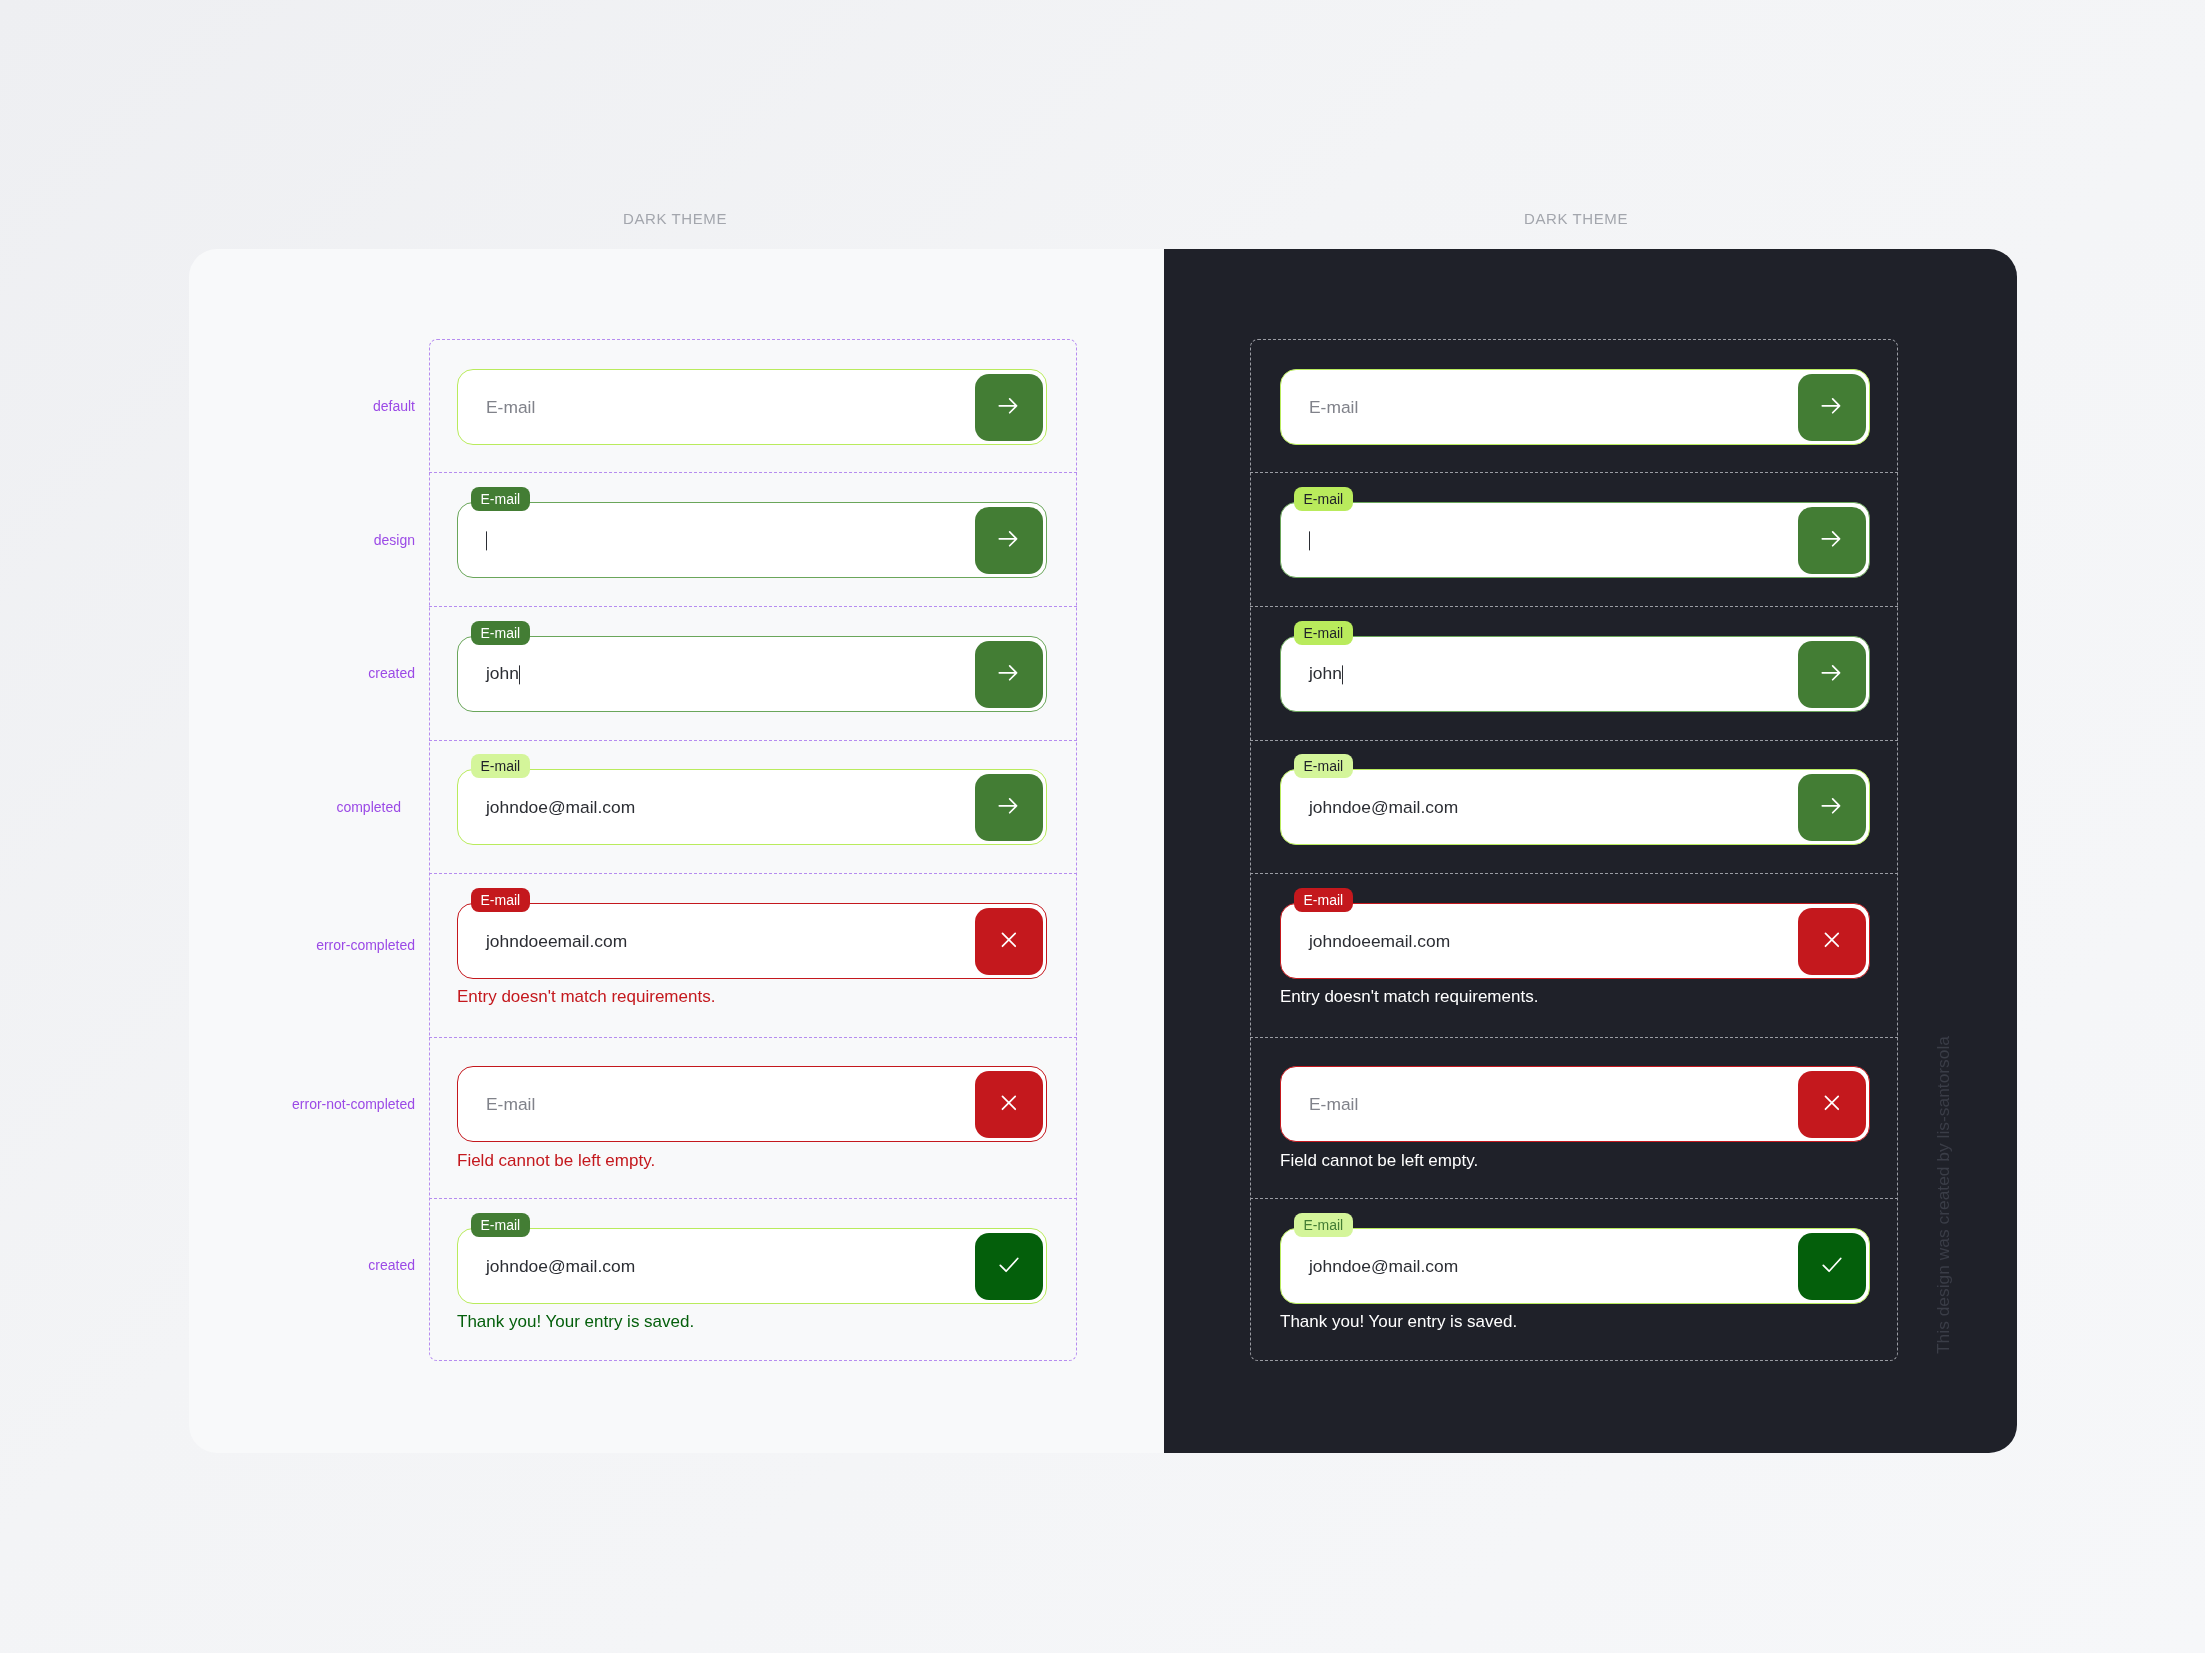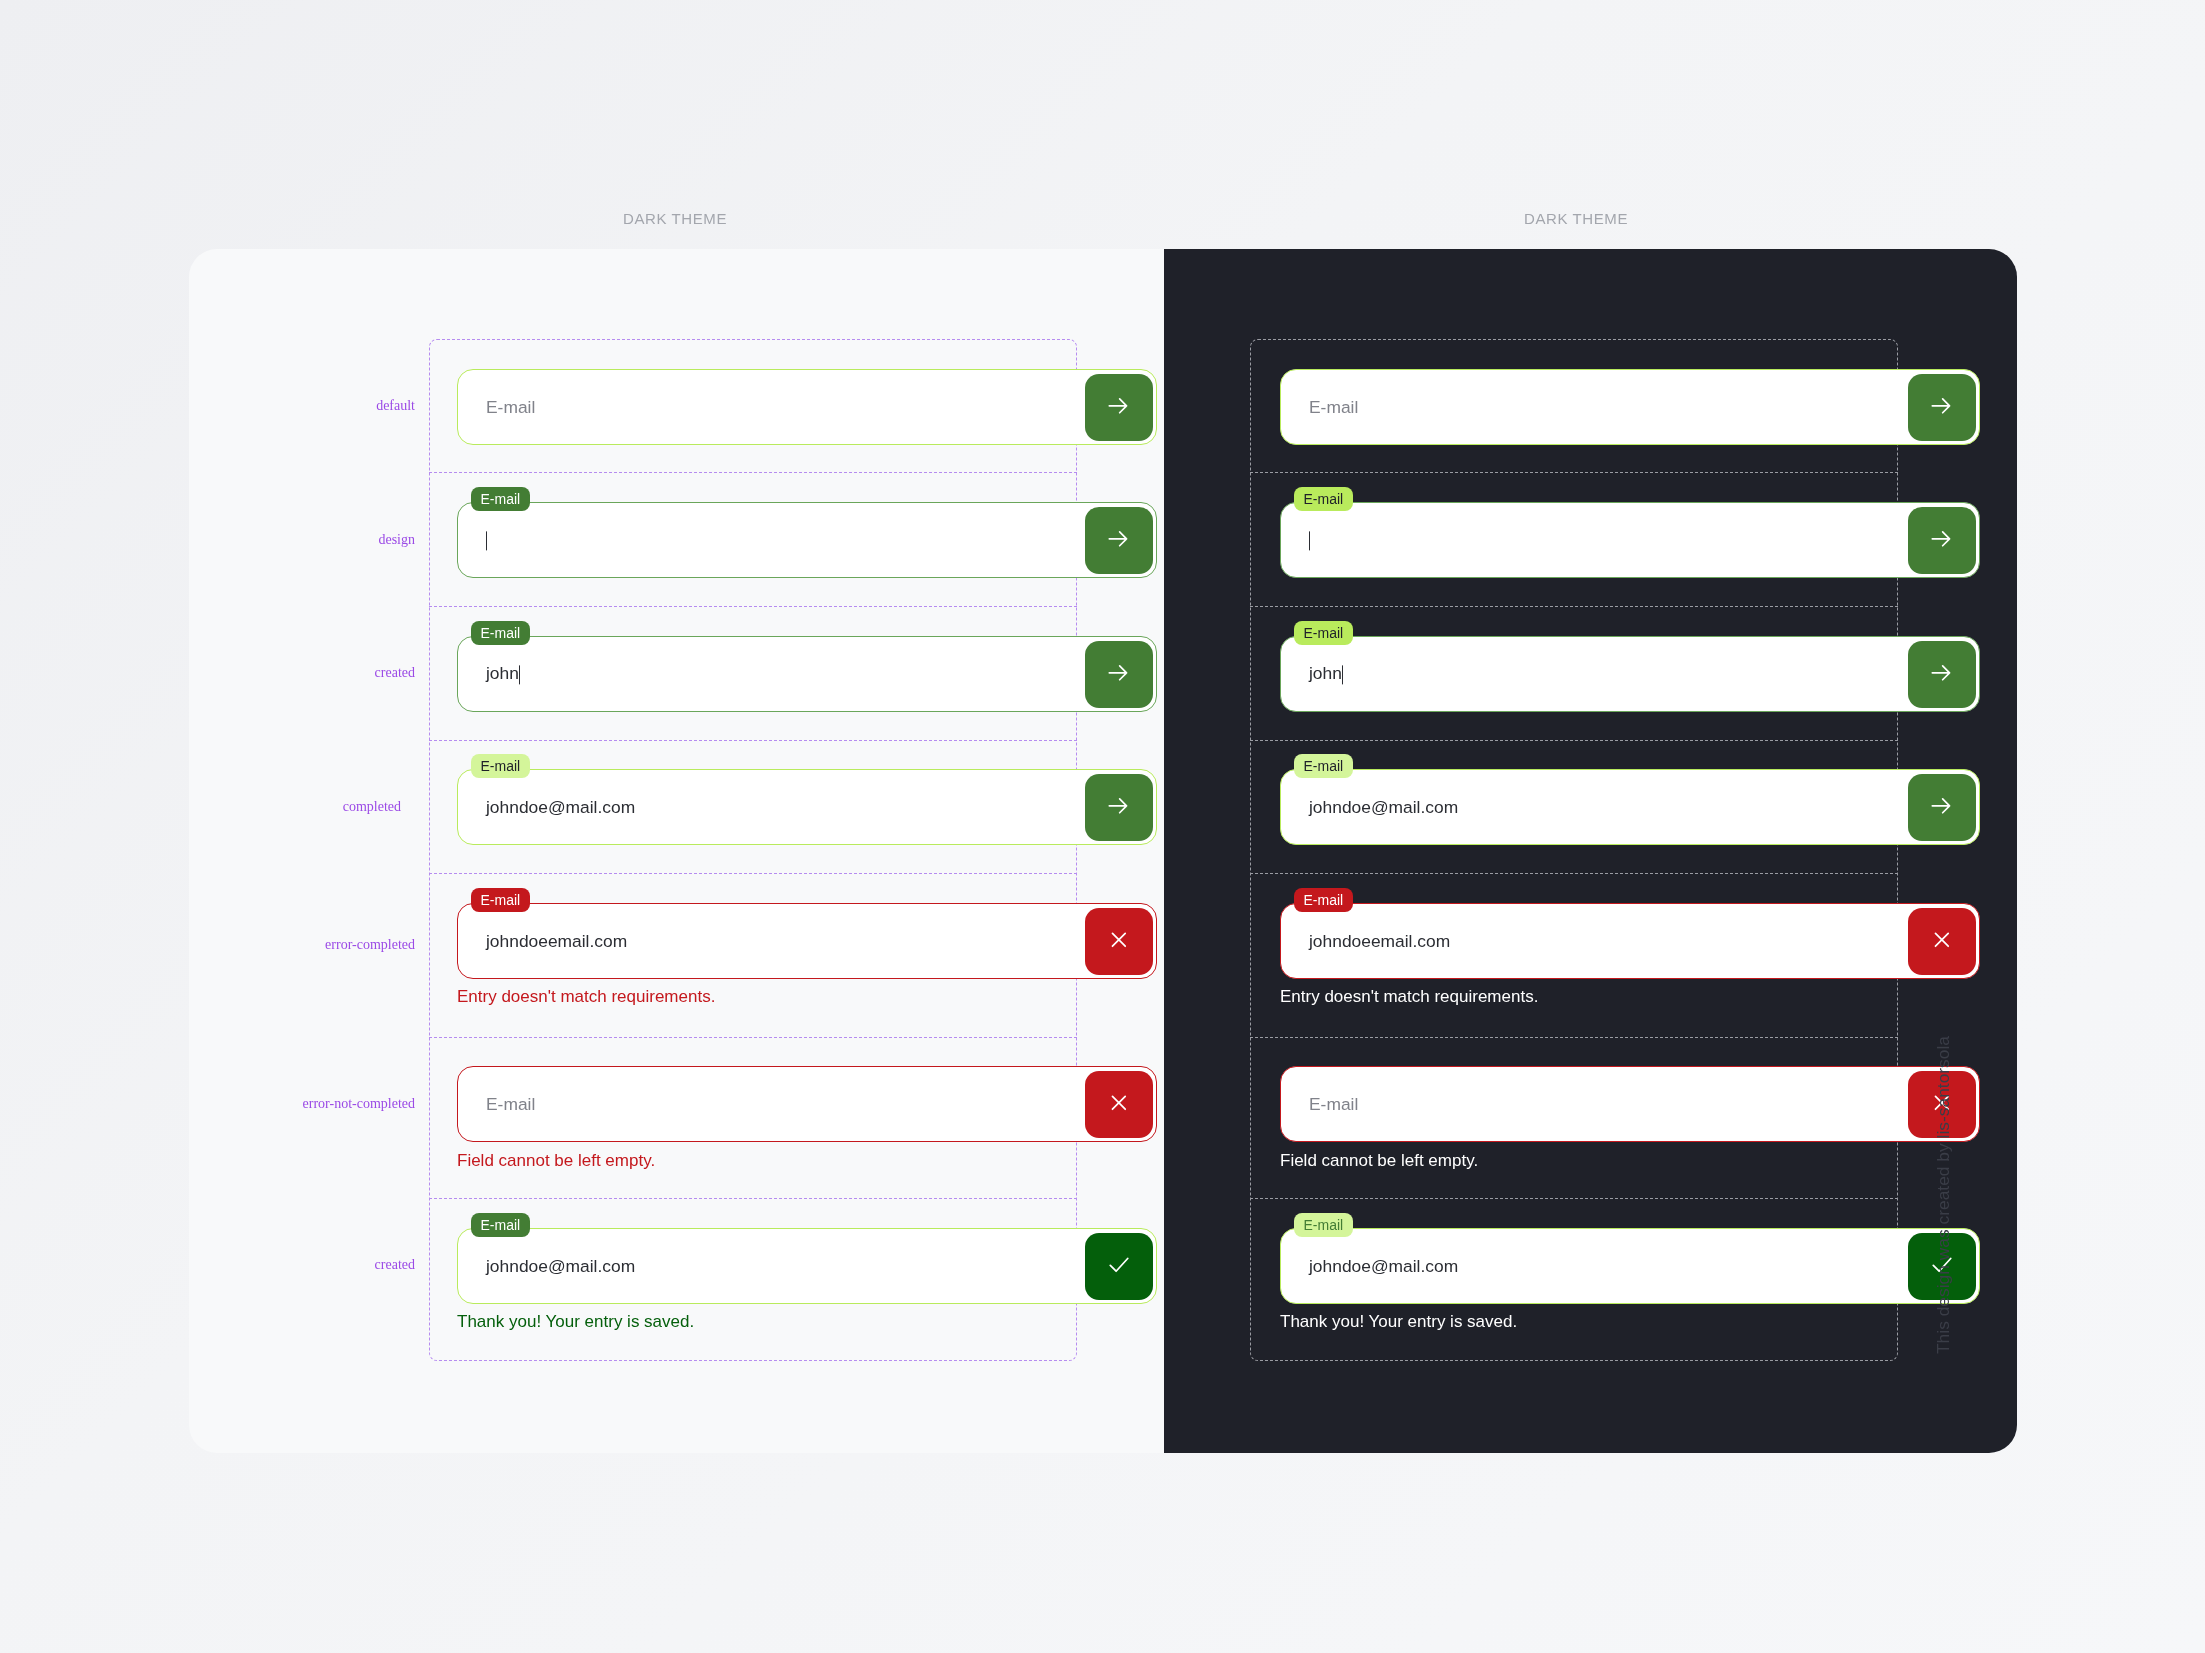--- a/index.html
+++ b/index.html
@@ -10,22 +10,22 @@
   .card{position:absolute;left:189px;top:249px;width:1828px;height:1204px;border-radius:28px;overflow:hidden;}
   .half{position:absolute;top:0;height:100%;}
   .light{left:0;width:975px;background:#f8f9fa;}
   .dark{left:975px;width:854px;background:#1f2129;}
   .frame{position:absolute;border:1.7px dashed;border-radius:8px;box-sizing:border-box;}
   .frame.light-f{border-color:#b68cf0;}
   .frame.dark-f{border-color:#9a9ca3;}
   .sep{position:absolute;height:0;border-top:1.7px dashed;}
   .sep.l{border-color:#b68cf0;}
   .sep.d{border-color:#9a9ca3;}
-  .state-label{position:absolute;font-size:14px;color:#9b4ae6;text-align:right;width:232px;transform:translateY(-50%);font-family:Liberation Serif, serif;}
-  .field{position:absolute;width:700px;height:76px;box-sizing:border-box;border-radius:16px;background:#fff;text-decoration:underline;}
+  .state-label{position:absolute;font-size:14px;color:#9b4ae6;text-align:right;width:232px;transform:translateY(-50%);}
+  .field{position:absolute;width:590px;height:76px;box-sizing:border-box;border-radius:16px;background:#fff;text-decoration:underline;}
   .field .value{position:absolute;left:28px;top:50%;transform:translateY(-50%);font-size:17.4px;color:#2b2d33;}
   .field .value.placeholder{color:#80828a;}
   .field .caret{display:inline-block;width:1.2px;height:19.7px;background:#2b2d33;vertical-align:middle;}
   .field .btn{position:absolute;right:3.5px;top:3.5px;bottom:3.5px;width:68px;border-radius:14px;display:flex;align-items:center;justify-content:center;cursor:pointer;}
   .field .tag{position:absolute;left:12.7px;top:-15.6px;height:24px;padding:0 9.8px;border-radius:8px;font-size:14px;line-height:24px;}
   .helper{position:absolute;font-size:17px;}
   .watermark{position:absolute;left:1933px;top:1354px;transform-origin:left top;transform:rotate(-90deg);font-size:17.4px;color:#3a3d47;white-space:nowrap;}
 </style>
 </head>
 <body>

